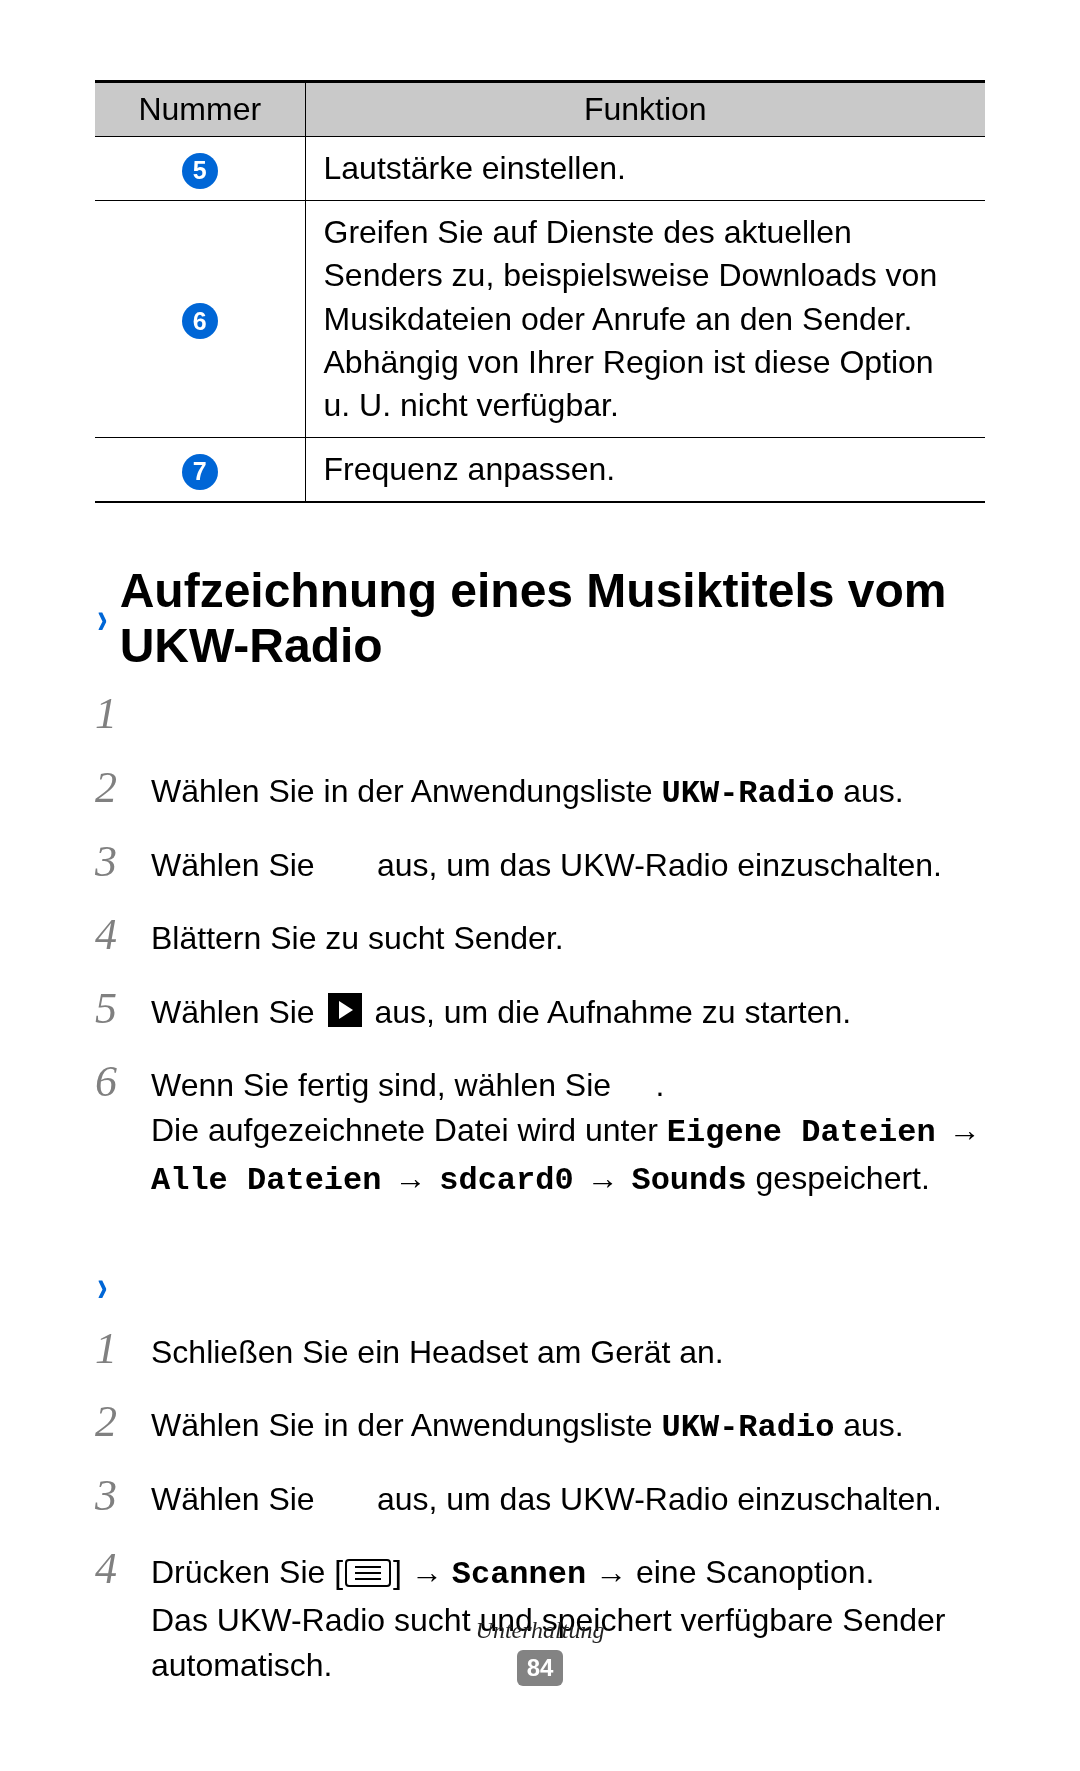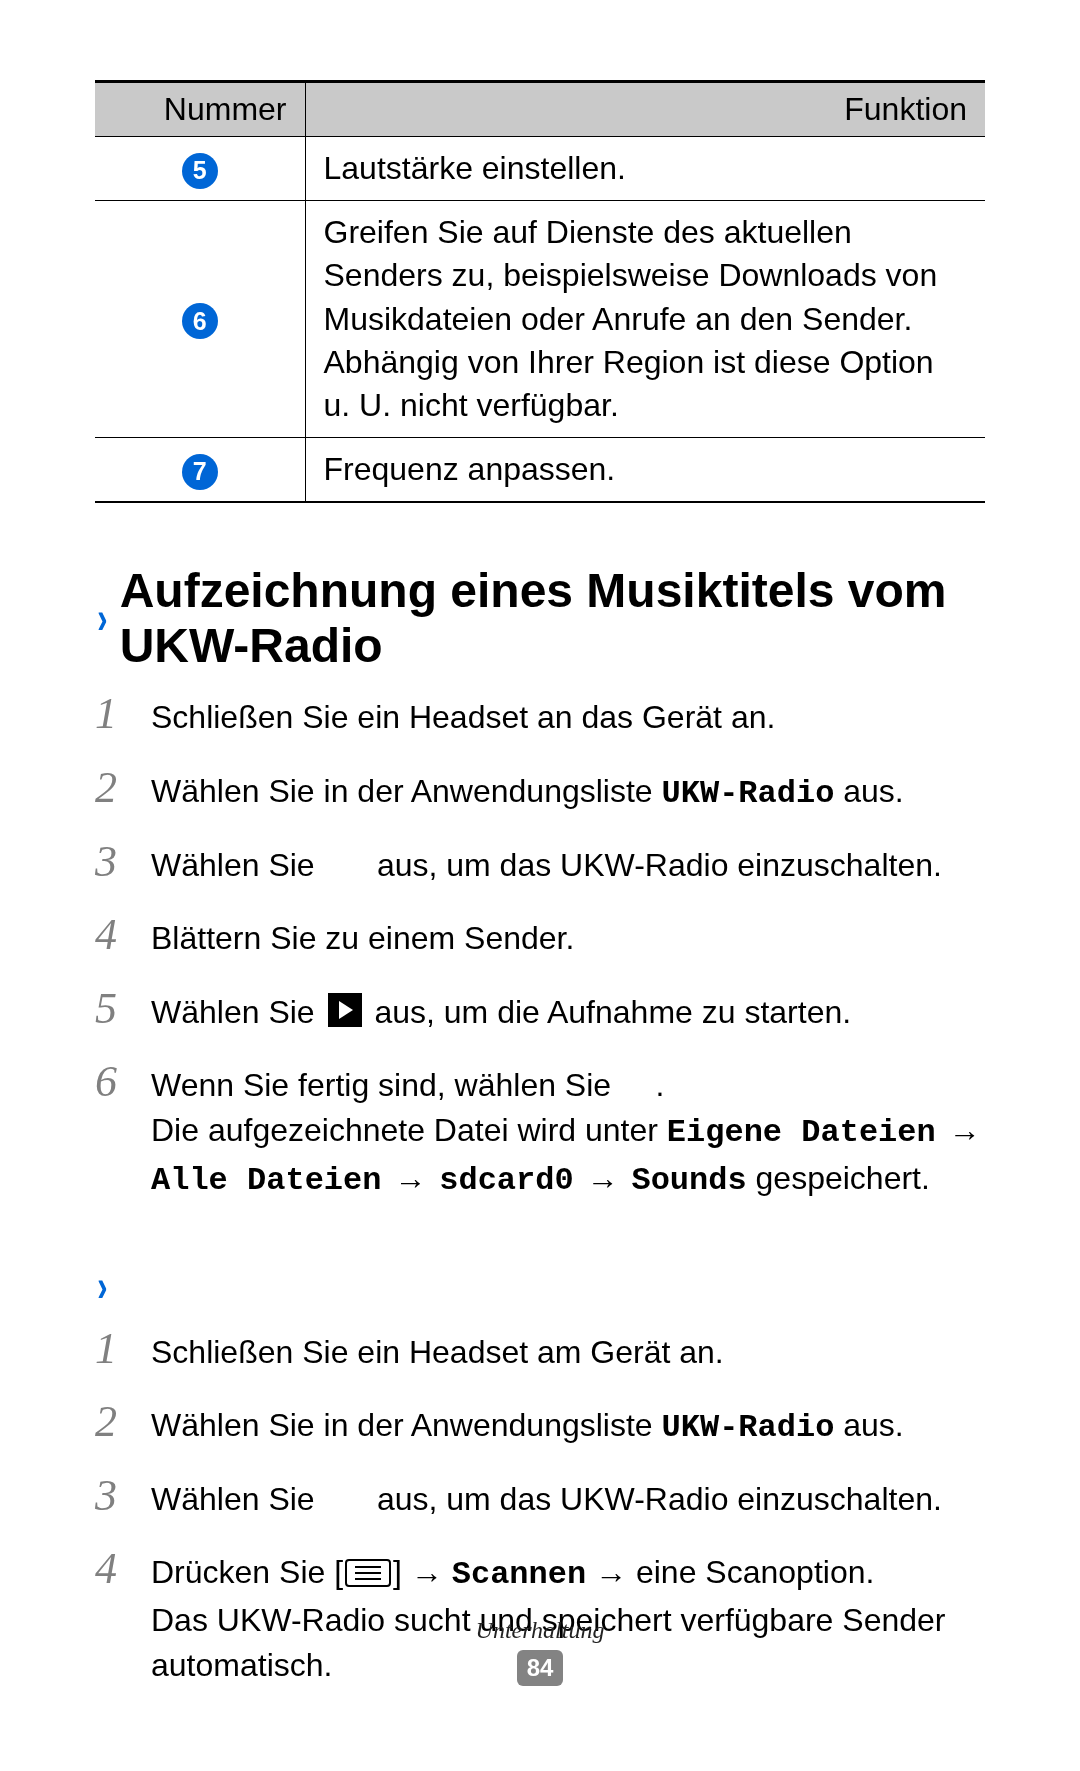--- a/index.html
+++ b/index.html
@@ -17,21 +17,21 @@
   .func-table {
     width: 100%;
     border-collapse: collapse;
     border-top: 3px solid #000;
     border-bottom: 2px solid #000;
   }
   .func-table th {
     background: #c9c9c9;
     font-weight: 400;
     font-size: 32px;
-    text-align: right;
+    text-align: center;
     padding: 8px 18px;
     border-right: 1px solid #000;
     border-bottom: 1px solid #000;
   }
   .func-table th:last-child { border-right: none; }
   .func-table td {
     font-size: 32px;
     padding: 10px 18px;
     border-top: 1px solid #000;
     border-right: 1px solid #000;
@@ -194,37 +194,36 @@
   </table>
 
   <div class="section">
     <div class="section-title">
       <span class="chevron">›</span>
       <h2>Aufzeichnung eines Musiktitels vom UKW-Radio</h2>
     </div>
     <ol class="steps">
       <li>
         <span class="step-num">1</span>
-        <span class="step-body">Schließen Sie ein Headset an das Gerät an.</span>
       </li>
       <li>
         <span class="step-num">2</span>
         <span class="step-body">
           <span>Wählen Sie in der Anwendungsliste </span><strong>UKW-Radio</strong><span> aus.</span>
         </span>
       </li>
       <li>
         <span class="step-num">3</span>
         <span class="step-body">
           <span>Wählen Sie </span>&nbsp;&nbsp;&nbsp;&nbsp;&nbsp;<span> aus, um das UKW-Radio einzuschalten.</span>
         </span>
       </li>
       <li>
         <span class="step-num">4</span>
-        <span class="step-body">Blättern Sie zu einem Sender.</span>
+        <span class="step-body">Blättern Sie zu sucht Sender.</span>
       </li>
       <li>
         <span class="step-num">5</span>
         <span class="step-body">
           <span>Wählen Sie </span><span class="play-icon"></span><span> aus, um die Aufnahme zu starten.</span>
         </span>
       </li>
       <li>
         <span class="step-num">6</span>
         <span class="step-body">

